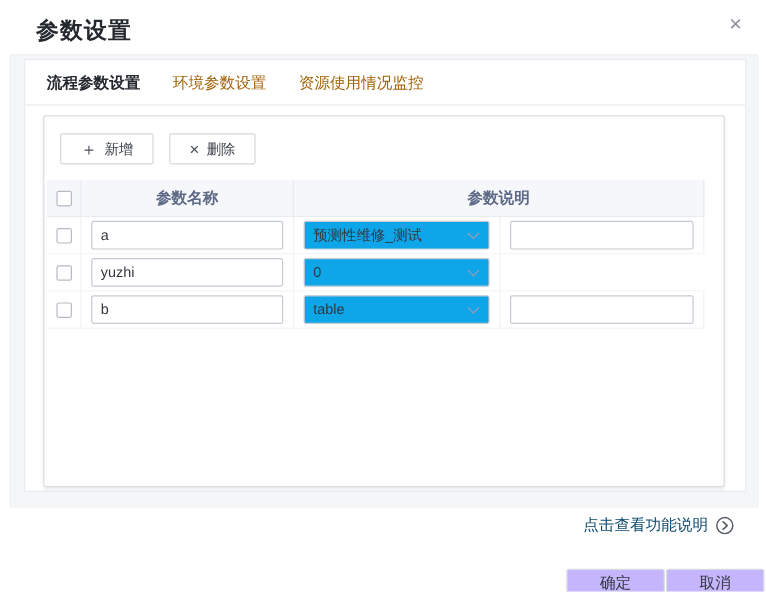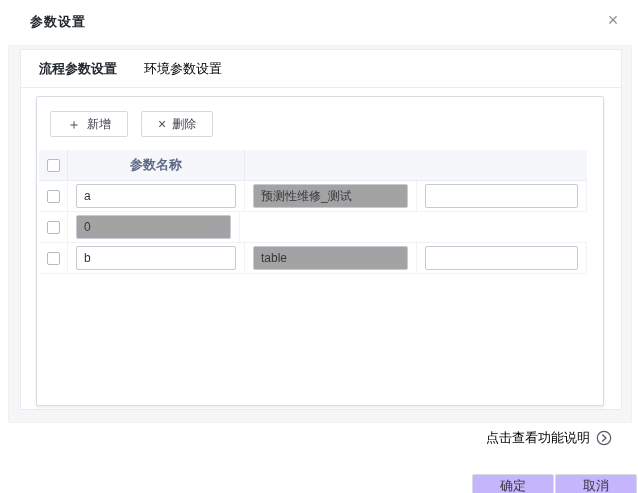--- a/index.html
+++ b/index.html
@@ -6,42 +6,42 @@
   html, body { width: 638px; height: 493px; }
   body {
     position: relative;
     background: #ffffff;
     font-family: "Liberation Sans", "DejaVu Sans", sans-serif;
     color: #33373d;
     overflow: hidden;
   }
   .dialog-title {
     position: absolute; left: 30px; top: 13px;
-    font-size: 13px; font-weight: bold; color: #24282f;
+    font-size: 19px; font-weight: bold; color: #24282f;
     letter-spacing: 1px;
   }
   .close-btn {
     position: absolute; right: 15px; top: 10px;
     font-size: 18px; color: #8a8f99; cursor: pointer;
     width: 20px; height: 20px; text-align: center; line-height: 20px;
   }
   .panel {
     position: absolute; left: 8px; top: 45px; width: 624px; height: 378px;
     background: #f4f6f8; border: 1px solid #eef0f3; border-radius: 2px; padding-left: 10px;
   }
   .card {
     position: absolute; left: 11px; top: 3px; width: 602px; height: 361px;
     background: #ffffff; border: 1px solid #e8ebef;
   }
   .tabbar {
     height: 38px; border-bottom: 1px solid #e9ecef;
     display: flex; align-items: stretch; padding: 0 8px;
   }
   .tab {
-    padding: 0 10px; margin-right: 7px; font-size: 13px; color: #000000;
+    padding: 0 10px; margin-right: 7px; font-size: 13px; color: #a16207;
     line-height: 37px; cursor: pointer; white-space: nowrap;
   }
   .tab.active { font-weight: bold; color: #24282f; }
   .inner-box {
     position: absolute; left: 15px; right: 17px; top: 46px; bottom: 3px;
     background: #fff; border: 1px solid #d8dce2; border-radius: 2px;
     box-shadow: 0 2px 3px rgba(0,0,0,0.07);
     overflow: hidden;
   }
   .btn-row { display: flex; gap: 13px; padding: 14px 0 0 13px; }
@@ -81,73 +81,75 @@
     border: 1px solid #b6bac2; border-radius: 2px; cursor: pointer;
   }
   .tinput {
     display: block; width: calc(100% - 16px); margin: 0 8px;
     height: 24px; border: 1px solid #c6cad2; border-radius: 2px;
     padding: 0 7px; font-size: 12px; color: #33373d;
     font-family: inherit; background: #fff; outline: none;
   }
   .select {
     width: calc(100% - 16px); margin: 0 8px; height: 24px;
-    border: 1px solid #c6cad2; border-radius: 2px; background: #a3a3a3;
+    border: 1px solid #c6cad2; border-radius: 2px; background: #0ea5e9;
     display: flex; align-items: center; justify-content: space-between;
     padding: 0 9px 0 7px; font-size: 12px; color: #33373d; cursor: pointer;
   }
   .chev {
     width: 7px; height: 7px; margin-top: -3px;
     border-right: 1.4px solid #9aa0ab; border-bottom: 1.4px solid #9aa0ab;
     transform: rotate(45deg); flex: none;
   }
   .help-link {
     position: absolute; top: 429px; right: 26px;
     display: flex; align-items: center; gap: 6px;
-    font-size: 13px; color: #000000; cursor: pointer;
+    font-size: 13px; color: #0c4a6e; cursor: pointer;
   }
   .footer-btn {
     position: absolute; top: 474px; width: 82px; height: 24px;
     background: #c4b5fd; border: 1px solid #d7dade; border-radius: 2px;
     font-size: 13px; color: #33373d; cursor: pointer; font-family: inherit;
   }
   .ok-btn { left: 472px; }
   .cancel-btn { left: 555px; }
 </style>
 </head>
 <body>
 
 <div class="dialog-title">参数设置</div>
 <div class="close-btn">×</div>
 
 <div class="panel">
   <div class="card">
     <div class="tabbar">
       <div class="tab active">流程参数设置</div>
       <div class="tab">环境参数设置</div>
+      <div class="tab">资源使用情况监控</div>
     </div>
 
     <div class="inner-box">
       <div class="btn-row">
         <button class="tool-btn">
           <span class="b-icon">＋</span>
           <span>新增</span>
         </button>
         <button class="tool-btn">
           <span class="b-icon">×</span>
           <span>删除</span>
         </button>
       </div>
 
       <div class="ptable">
         <div class="thead">
           <div class="th c-check">
               <span class="checkbox"></span>
             </div>
           <div class="th c-name">参数名称</div>
+          <div class="th c-desc">参数说明</div>
         </div>
         <div id="table-body">
   <div class="trow">
     <div class="cell c-check">
                 <span class="checkbox"></span>
               </div>
     <div class="cell c-name">
       <input class="tinput" type="text" value="a" style="">
     </div>
     <div class="cell c-value">
@@ -158,20 +160,23 @@
     </div>
     <div class="cell c-desc">
       <input class="tinput" type="text" value="" style="">
     </div>
   </div>
 
   <div class="trow">
     <div class="cell c-check">
                 <span class="checkbox"></span>
               </div>
+    <div class="cell c-name">
+      <input class="tinput" type="text" value="yuzhi" style="">
+    </div>
     <div class="cell c-value">
       <div class="select">
         <span>0</span>
         <span class="chev"></span>
       </div>
     </div>
   </div>
 
   <div class="trow">
     <div class="cell c-check">

